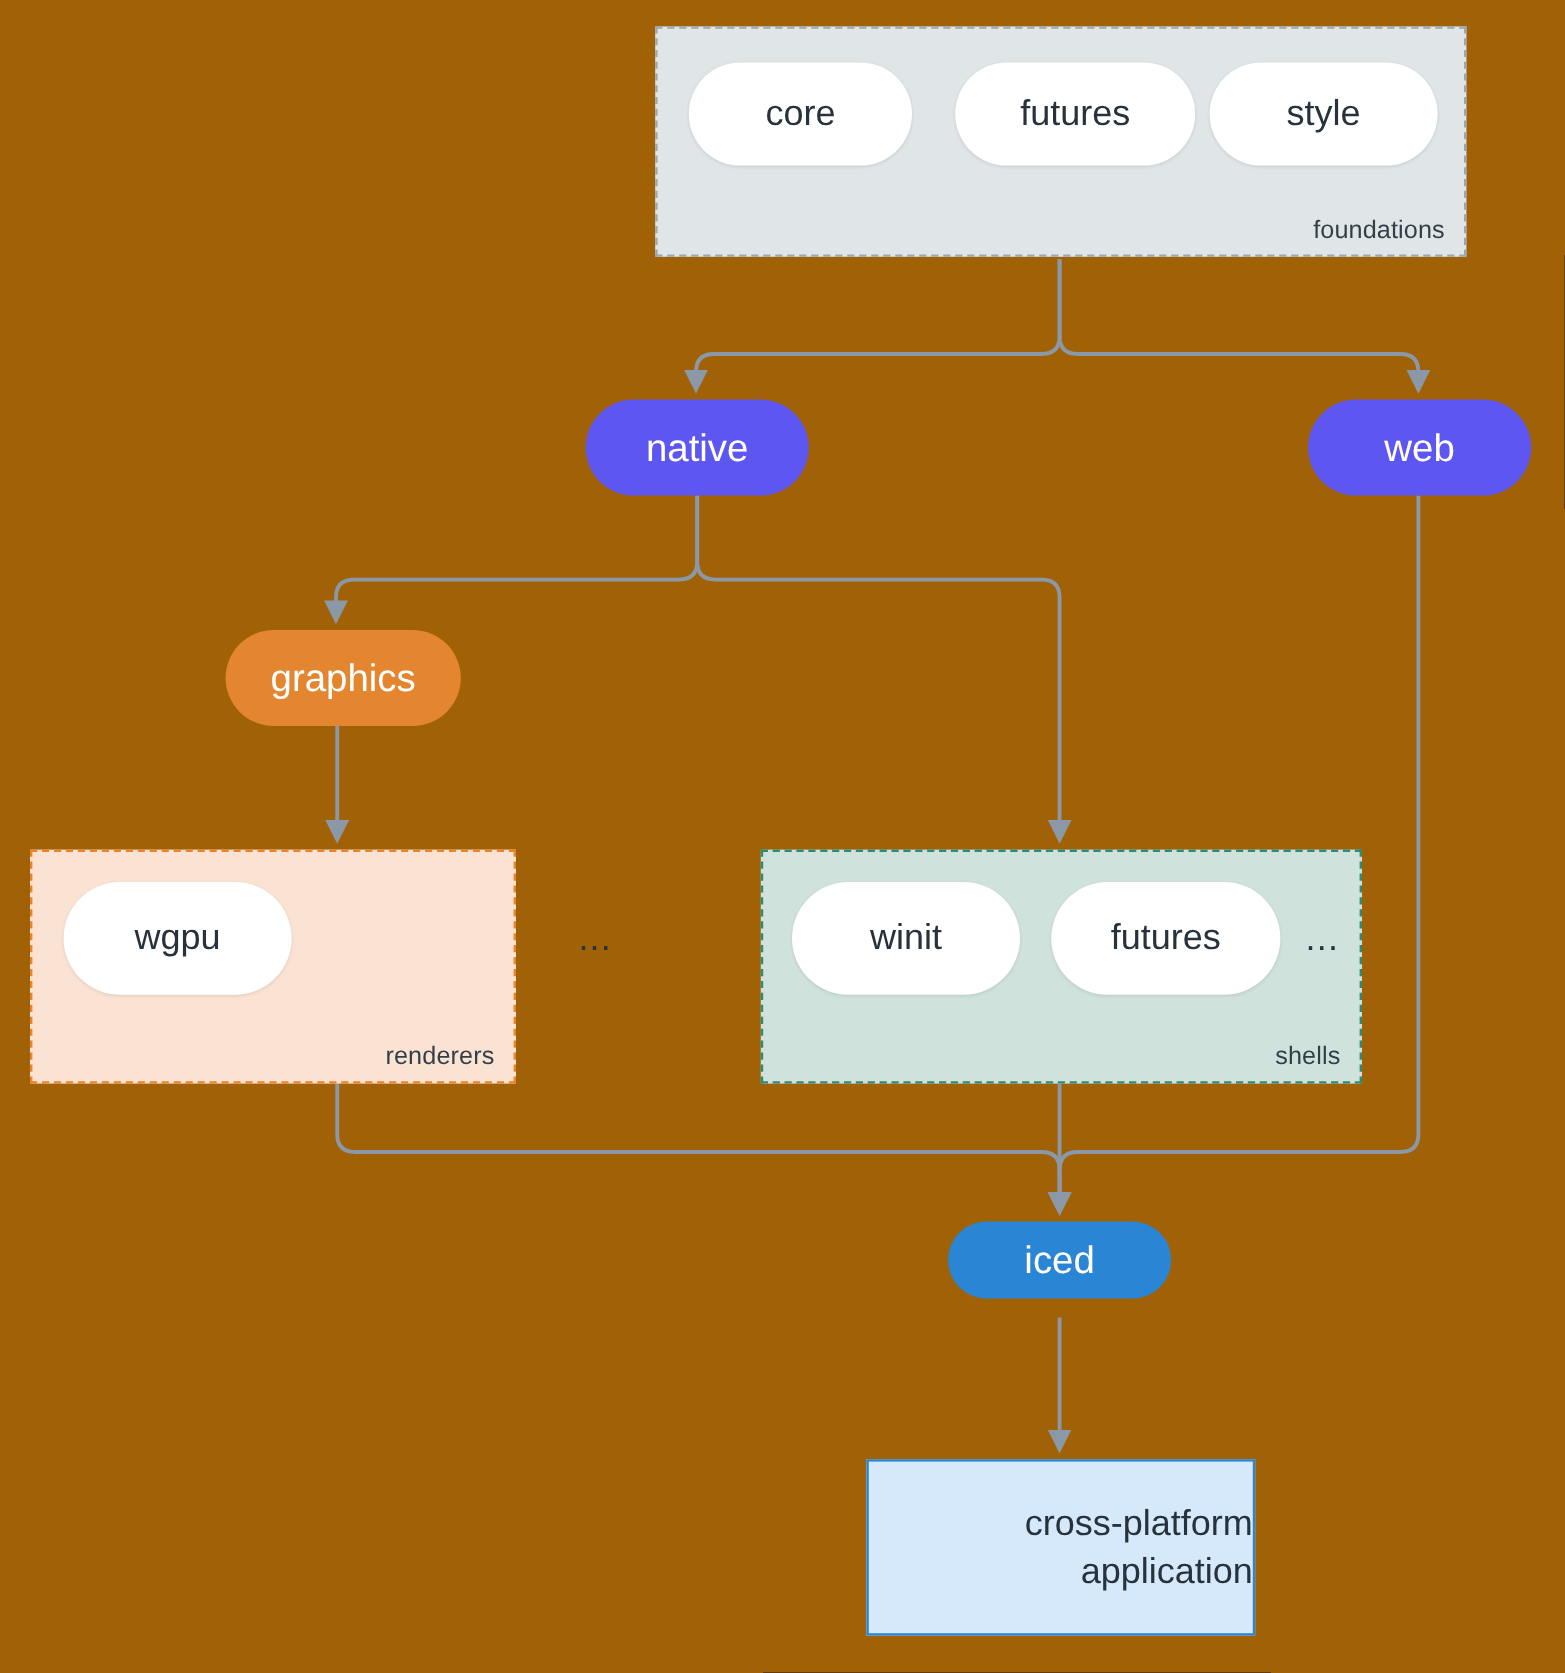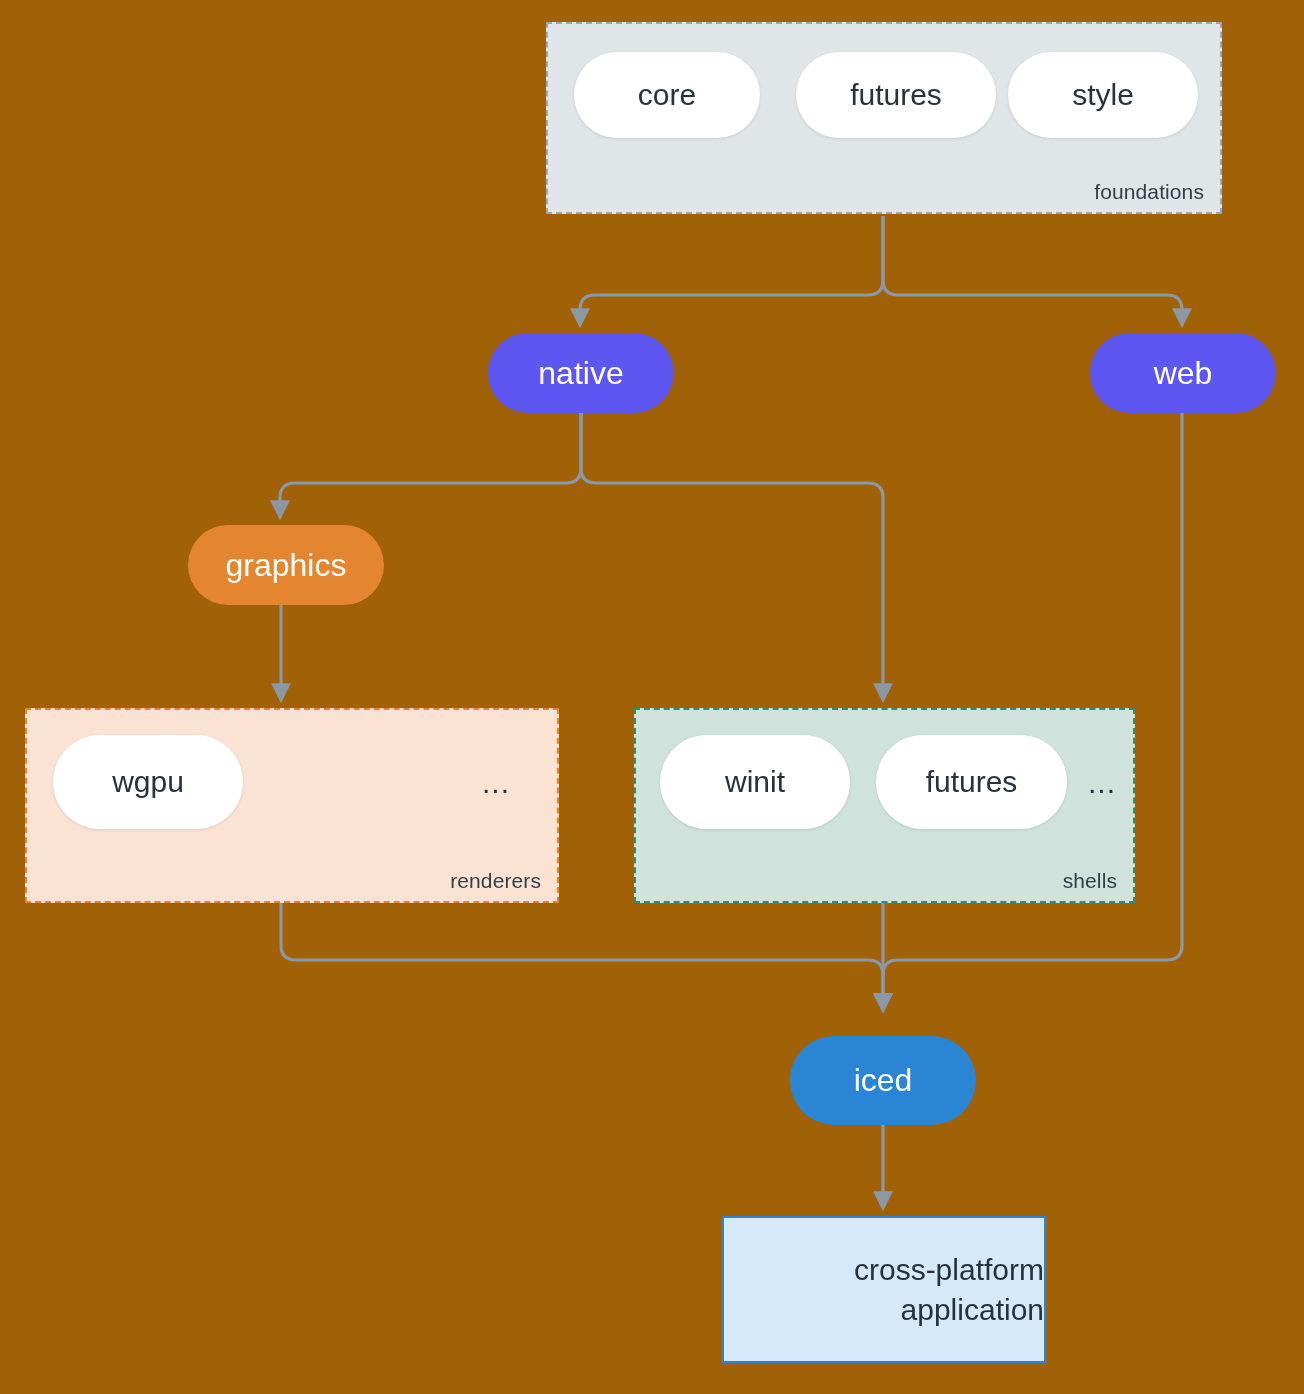--- a/index.html
+++ b/index.html
@@ -39,21 +39,21 @@
     color: #333F48;
     letter-spacing: 0.1px;
     white-space: nowrap;
   }
   #cluster-foundations {
     left: 546px;  top: 22px;  width: 676px;  height: 192px;
     background: #E0E5E7;
     border-color: #9AA8B4;
   }
   #cluster-renderers {
-    left: 25px;  top: 708px;  width: 534px;  height: 195px;
+    left: 25px;  top: 708px;  width: 405px;  height: 195px;
     background: #FBE3D3;
     border-color: #E8842B;
   }
   #cluster-shells {
     left: 634px;  top: 708px;  width: 501px;  height: 195px;
     background: #CFE2DC;
     border-color: #2E8B74;
   }
 
   
@@ -79,21 +79,21 @@
     display: flex;
     align-items: center;
     justify-content: center;
     color: #FFFFFF;
     font-size: 32px;
     white-space: nowrap;
   }
   #node-native { left: 488px; top: 333px; width: 186px; height: 80px; background: #5E56F0; }
   #node-web    { left: 1090px; top: 333px; width: 186px; height: 80px; background: #5E56F0; }
   #node-graphics { left: 188px; top: 525px; width: 196px; height: 80px; background: #E3862F; }
-  #node-iced   { left: 790px; top: 1018px; width: 186px; height: 89px; background: #2A85D4; margin-top: 18px; }
+  #node-iced   { left: 790px; top: 1018px; width: 186px; height: 64px; background: #2A85D4; }
 
   
   .ellipsis {
     position: absolute;
     color: #27323C;
     font-size: 30px;
     letter-spacing: 1px;
     line-height: 1;
   }
 

